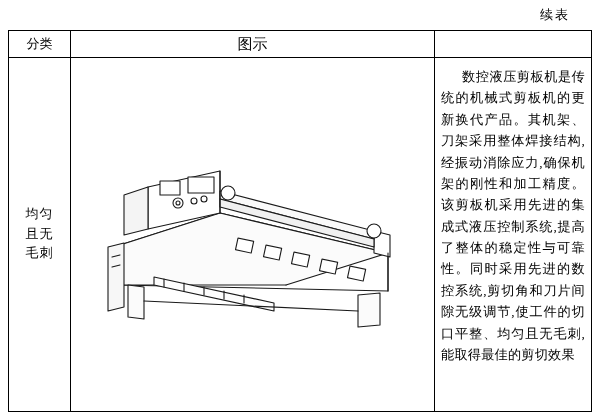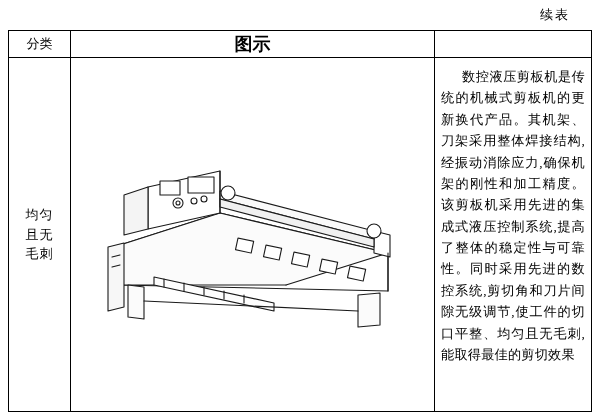--- a/index.html
+++ b/index.html
@@ -50,31 +50,31 @@
   }
   .col-type {
     width: 62px;
     border-right: 1px solid #000;
     box-sizing: border-box;
     display: flex;
     align-items: center;
     justify-content: center;
     text-align: center;
     font-size: 13px;
+    font-family: Liberation Mono, monospace;
   }
   .col-figure {
     width: 364px;
     border-right: 1px solid #000;
     box-sizing: border-box;
     display: flex;
     align-items: center;
     justify-content: center;
     position: relative;
-    font-size: 18px;
-    font-weight: bold;
+    font-size: 15px;
   }
   .col-desc {
     flex: 1;
     box-sizing: border-box;
     font-size: 13px;
     display: flex;
     align-items: flex-start;
     justify-content: flex-end;
   }
   .thead .col-type,

